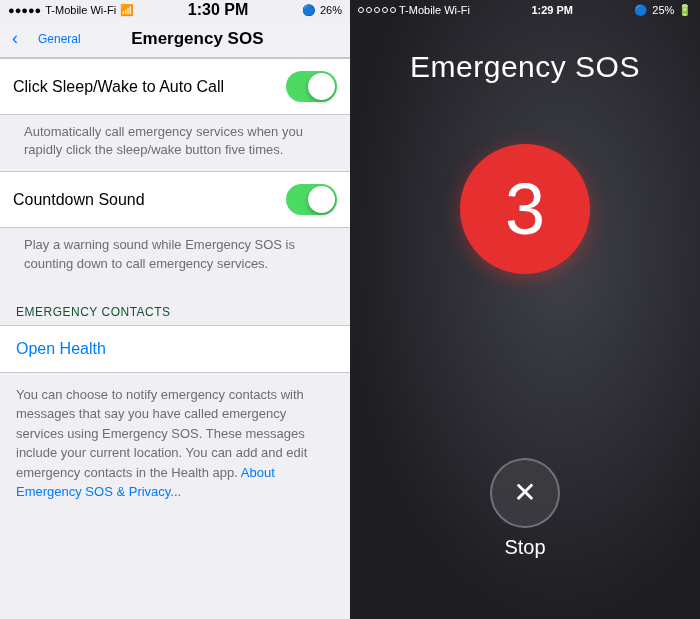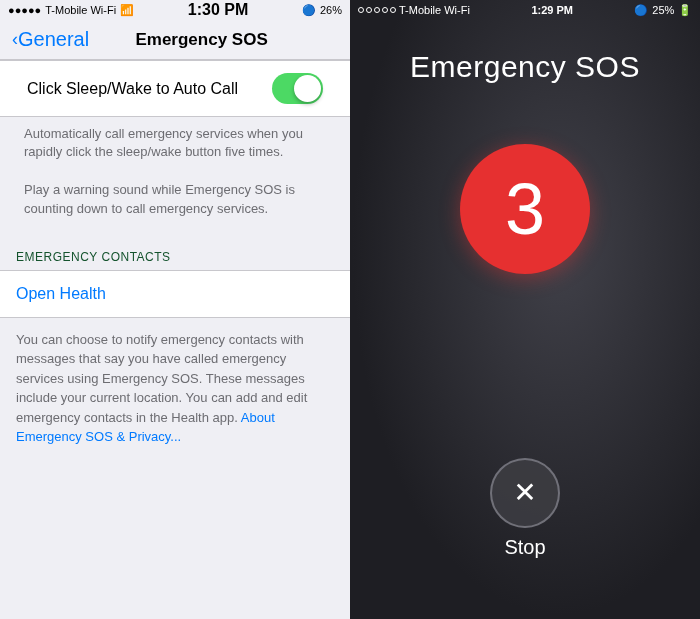--- a/index.html
+++ b/index.html
@@ -64,21 +64,21 @@
       background: #fff;
       margin-top: 0;
       border-top: 1px solid #c8c7cc;
       border-bottom: 1px solid #c8c7cc;
     }
 
     .settings-row {
       display: flex;
       align-items: center;
       justify-content: space-between;
-      padding: 12px 27px;
+      padding: 12px 13px;
       background: #fff;
       border-bottom: 1px solid #e0e0e5;
       min-height: 52px;
     }
 
     .settings-row:last-child { border-bottom: none; }
 
     .row-label { font-size: 16px; color: #000; }
 
     .toggle {
@@ -263,35 +263,41 @@
     <div style="font-size:16px;font-weight:600;">1:30 PM</div>
     <div class="status-right-info">
       <span>🔵</span>
       <span>26%</span>
     </div>
   </div>
 
   <div class="nav-bar">
     <div class="back-button">
       <span style="font-size:18px;">‹</span>
-      <span style="color:#007aff;font-size:20px;">General</span>
+      <span style="color:#007aff;font-size:12px;margin-left:20px;">General</span>
     </div>
     <div class="nav-title">Emergency SOS</div>
   </div>
 
   <div class="settings-content">
 
     <div class="settings-group">
       <div class="settings-row">
         <span class="row-label">Click Sleep/Wake to Auto Call</span>
         <div class="toggle"></div>
       </div>
     </div>
     <div class="settings-description">Automatically call emergency services when you rapidly click the sleep/wake button five times.</div>
 
+    <div class="settings-group">
+      <div class="settings-row">
+        <span class="row-label">Countdown Sound</span>
+        <div class="toggle"></div>
+      </div>
+    </div>
     <div class="settings-description">Play a warning sound while Emergency SOS is counting down to call emergency services.</div>
 
     <div class="section-header">EMERGENCY CONTACTS</div>
 
     <div class="link-row">
       <span class="link-text">Open Health</span>
     </div>
 
     <div class="info-text">
       <span>You can choose to notify emergency contacts with messages that say you have called emergency services using Emergency SOS. These messages include your current location. You can add and edit emergency contacts in the Health app.</span>

